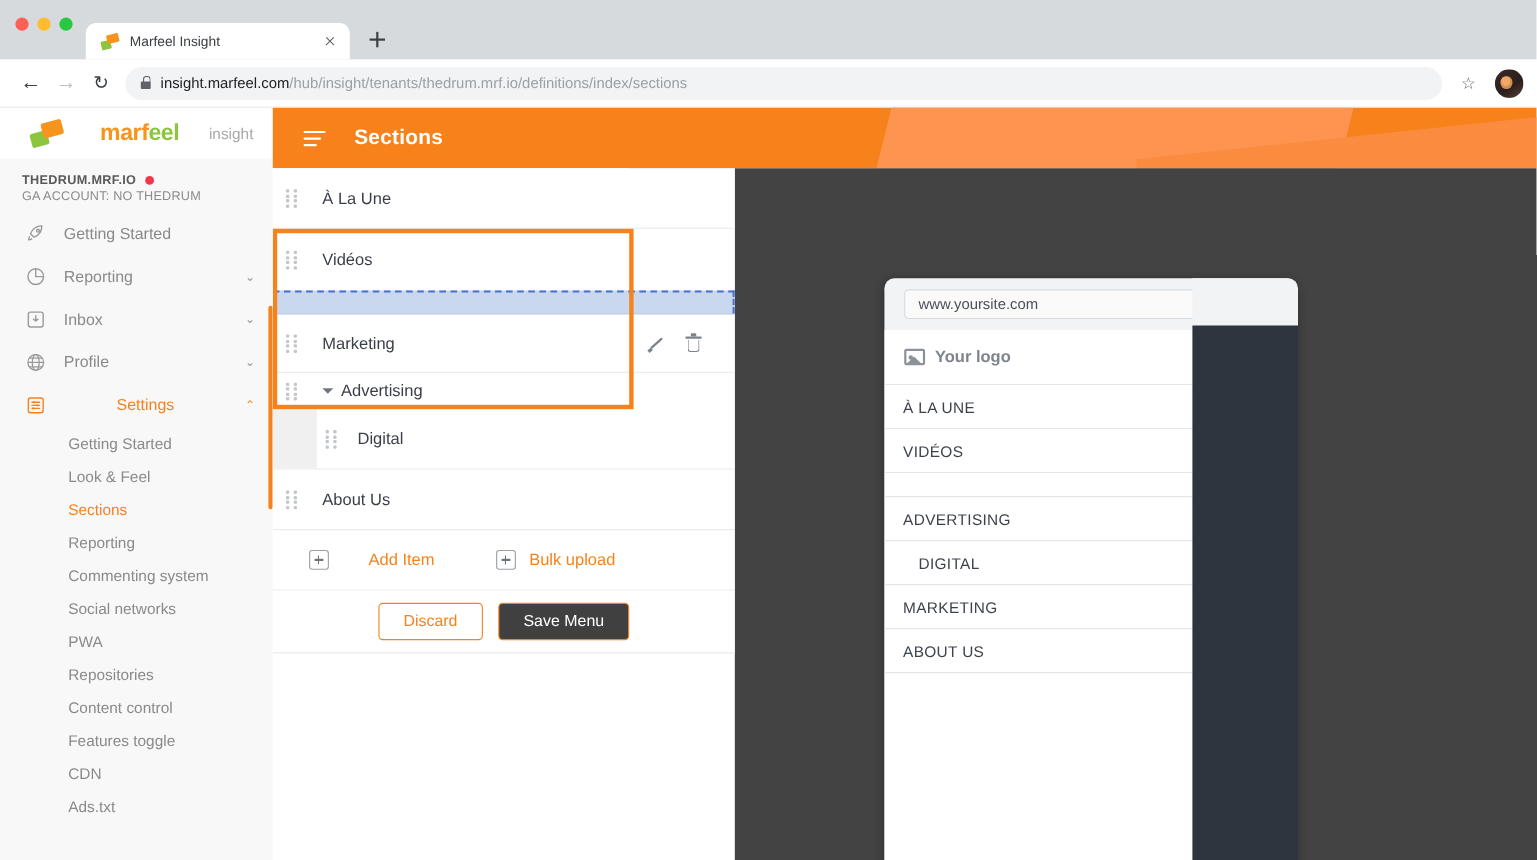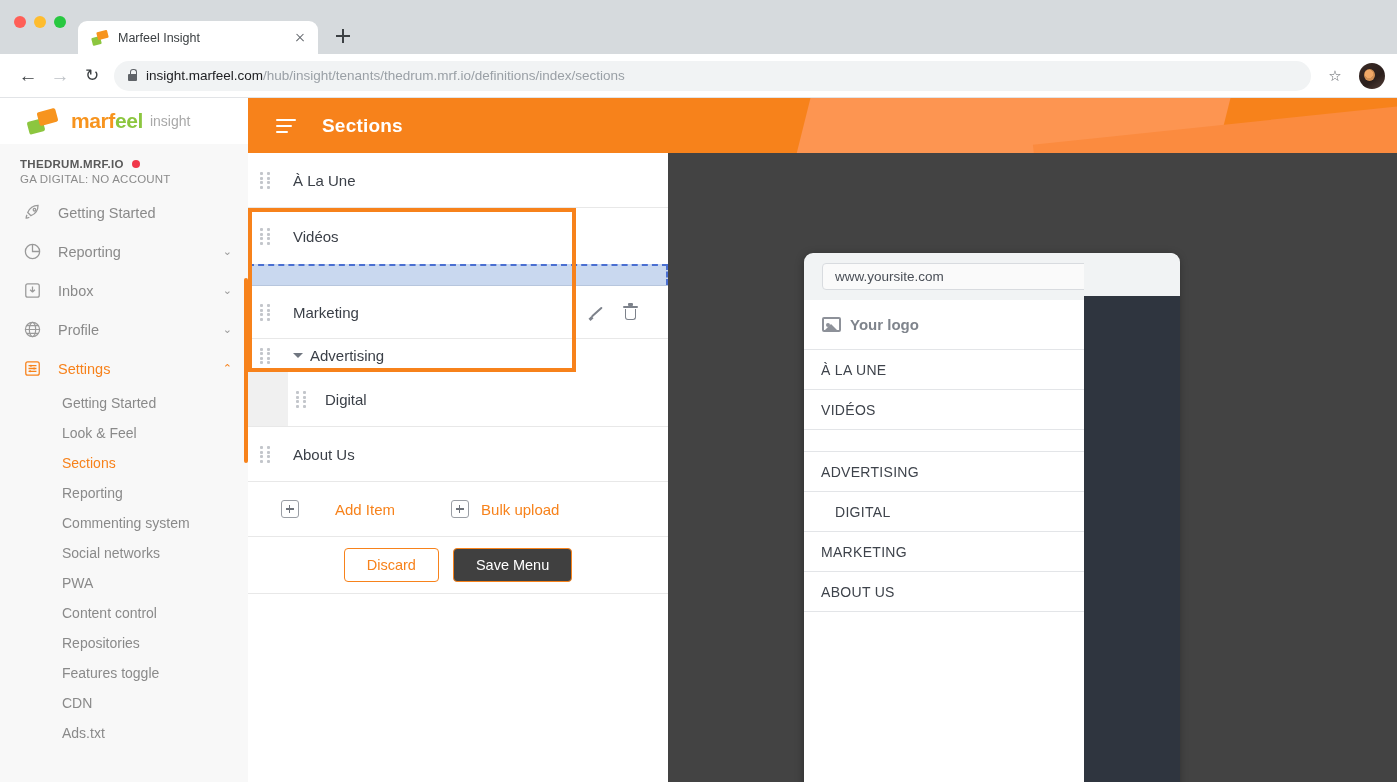--- a/index.html
+++ b/index.html
@@ -80,41 +80,41 @@
 
   
   .app { position: relative; width: 1397px; height: 698px; background: #fff; }
 
   
   .sidebar {
     position: absolute; left: 0; top: 0; width: 248px; height: 698px;
     background: #f8f8f8; overflow: hidden;
   }
   .brand {
-    height: 46px; background: #fff; display: flex; align-items: center; padding-left: 28px;
+    height: 46px; background: #fff; display: flex; align-items: center; padding-left: 28px; gap: 20px;
   }
   .logo-mark { width: 34px; height: 22px; position: relative; margin-right: 9px; flex: none; }
   .lm-g { position:absolute; left:0; top:10px; width:16px; height:13px; background:#8cc63f; transform: rotate(-15deg); border-radius:2px;}
   .lm-o { position:absolute; left:10px; top:0px; width:19px; height:14px; background:#f7941e; transform: rotate(-15deg); border-radius:2px;}
   .logo-word { font-size: 21px; font-weight: 700; letter-spacing: -0.4px; }
   .lw-orange { color: #f7941e; }
   .lw-green { color: #8cc63f; }
   .logo-sub { font-size: 14px; color: #a9a9a9; margin-left: 7px; font-weight: 400;}
 
   .tenant { padding: 14px 0 8px 20px; }
   .tenant-name { font-size: 11.5px; font-weight: 700; color: #595959; letter-spacing: .3px; display:flex; align-items:center; }
   .dot-red { width: 8px; height: 8px; border-radius: 50%; background: #f0374a; margin-left: 8px; display:inline-block; }
   .tenant-ga { font-size: 11.5px; color: #8b8b8b; margin-top: 3px; letter-spacing: .2px;}
 
   .nav-item {
     display: flex; align-items: center; height: 39px; padding-left: 20px; padding-right: 16px;
     color: #8a8a8a; font-size: 14.5px; cursor: pointer;
   }
   .nav-item .ico { width: 24px; height: 22px; margin-right: 14px; flex: none; display:flex; align-items:center; justify-content:center;}
-  .nav-item.active { color: #f7821b; }
+  .nav-item.active { color: #f7821b; gap: 48px; }
   .nav-item .chev { margin-left: auto; font-size: 11px; color: #9a9a9a; }
   .nav-item.active .chev { color: #f7821b; }
   .nav-label { white-space: nowrap; }
 
   .sub-item {
     height: 30px; display: flex; align-items: center; padding-left: 62px;
     color: #8a8a8a; font-size: 14px; cursor: pointer;
   }
   .sub-item.active { color: #f7821b; }
   .sb-scroll {
@@ -303,21 +303,21 @@
         </span>
         <span class="logo-word"><span class="lw-orange">marf</span><span class="lw-green">eel</span></span>
         <span class="logo-sub">insight</span>
       </div>
 
       <div class="tenant">
         <div class="tenant-name">
           <span>THEDRUM.MRF.IO</span>
           <span class="dot-red"></span>
         </div>
-        <div class="tenant-ga">GA DIGITAL: NO ACCOUNT</div>
+        <div class="tenant-ga">GA ACCOUNT: NO THEDRUM</div>
       </div>
 
       <div class="nav-item">
         <span class="ico">
           <svg width="19" height="19" viewBox="0 0 24 24" fill="none" stroke="#9a9a9a" stroke-width="1.6">
             <path d="M5 15c-1 2-1 4-1 4s2 0 4-1"></path>
               <path d="M8.5 14.5 6 12c3-7 9-9 13-9 0 4-2 10-9 13l-1.5-1.5z"></path>
               <circle cx="14.5" cy="8.5" r="1.6"></circle>
           </svg>
         </span>
@@ -373,22 +373,22 @@
       </div>
 
       <div>
         <div class="sub-item">Getting Started</div>
         <div class="sub-item">Look &amp; Feel</div>
         <div class="sub-item active">Sections</div>
         <div class="sub-item">Reporting</div>
         <div class="sub-item">Commenting system</div>
         <div class="sub-item">Social networks</div>
         <div class="sub-item">PWA</div>
+        <div class="sub-item">Repositories</div>
         <div class="sub-item">Content control</div>
-        <div class="sub-item">Repositories</div>
         <div class="sub-item">Features toggle</div>
         <div class="sub-item">CDN</div>
         <div class="sub-item">Ads.txt</div>
       </div>
 
       <div class="sb-scroll"></div>
     </div>
 
     <div class="topbar">
       <div class="wedge1"></div>

